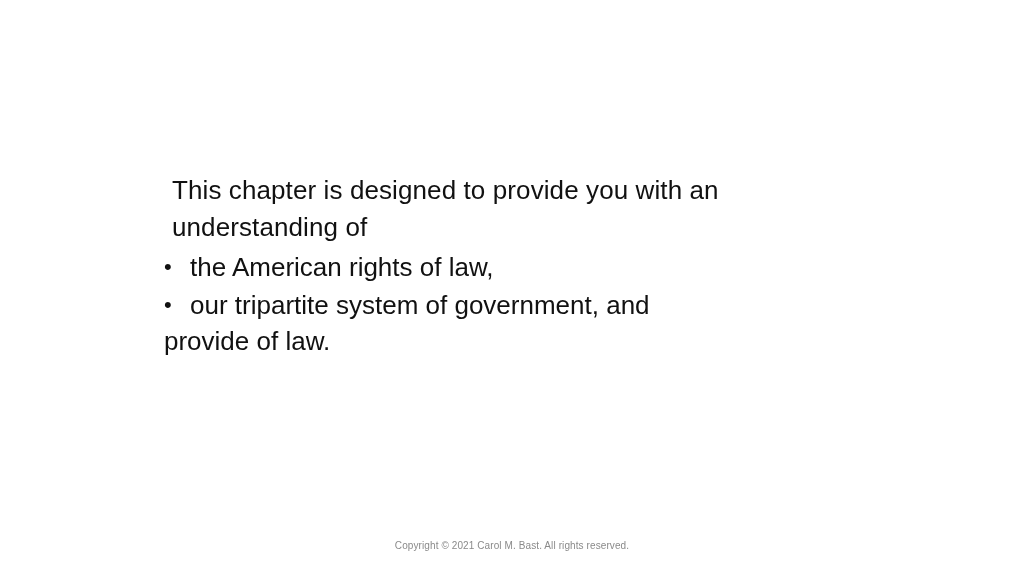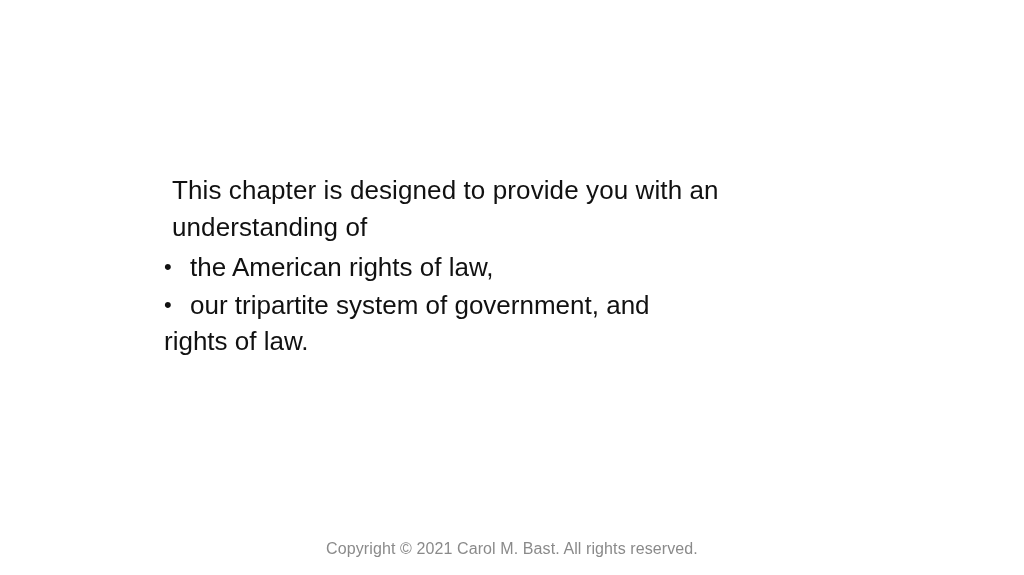--- a/index.html
+++ b/index.html
@@ -58,21 +58,21 @@
     line-height: 1.38;
     color: #111111;
     margin-top: -2px;
   }
   .footer {
     position: absolute;
     left: 0;
     right: 0;
     top: 540px;
     text-align: center;
-    font-size: 16px;
+    font-size: 10px;
     color: #8a8a8a;
     letter-spacing: 0.1px;
   }
 </style>
 </head>
 <body>
 
 <div class="slide">
 
   <div class="content-block">
@@ -82,19 +82,19 @@
     <div class="bullet-row">
       <span class="bullet-marker">•</span>
       <span class="bullet-text">the American rights of law,</span>
     </div>
 
     <div class="bullet-row">
       <span class="bullet-marker">•</span>
       <span class="bullet-text">our tripartite system of government, and</span>
     </div>
 
-    <div class="tail-line">rights of law.</div>
+    <div class="tail-line">provide of law.</div>
 
   </div>
 
   <div class="footer">Copyright © 2021 Carol M. Bast. All rights reserved.</div>
 
 </div>
 
 </body></html>

